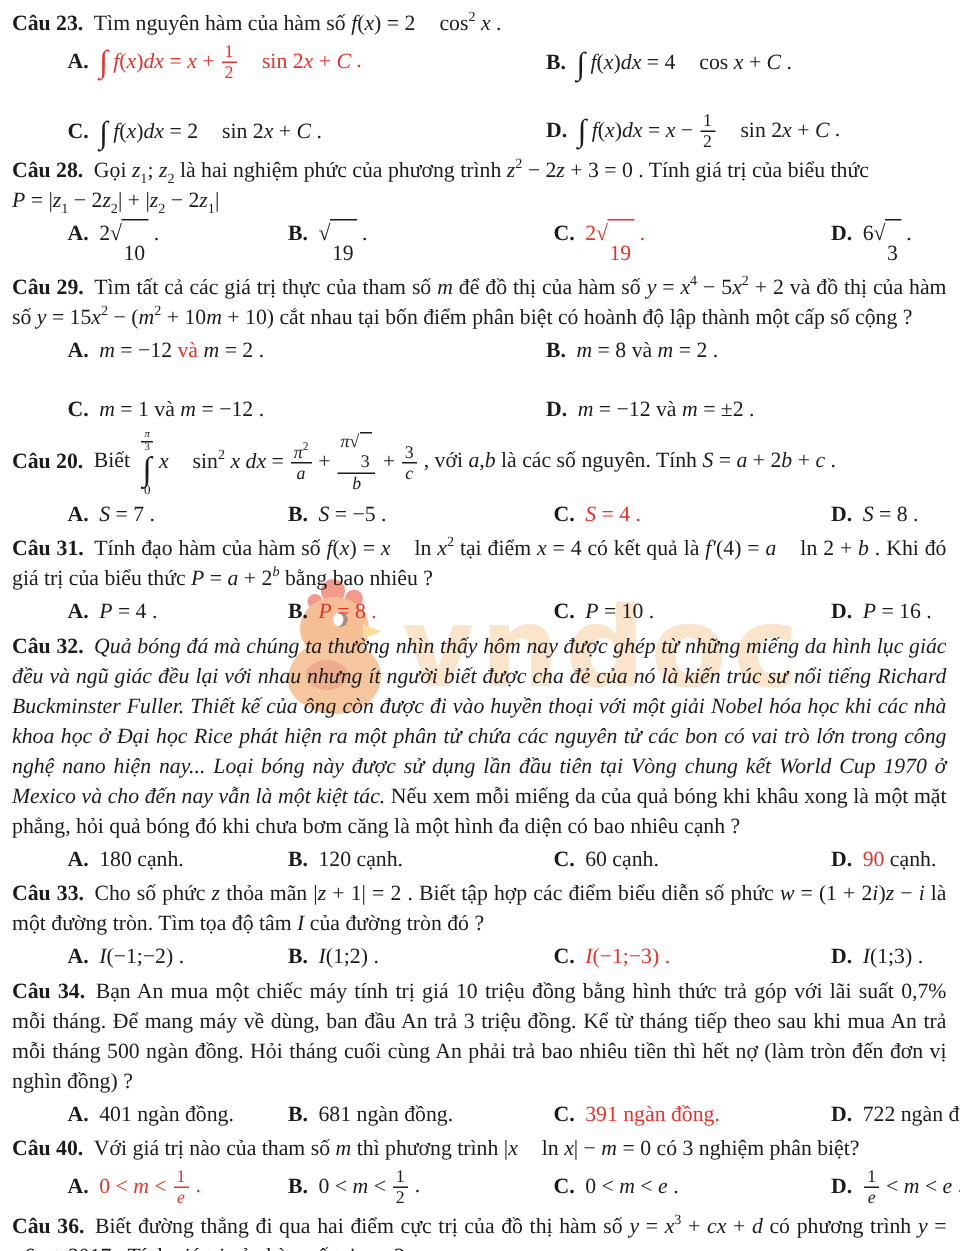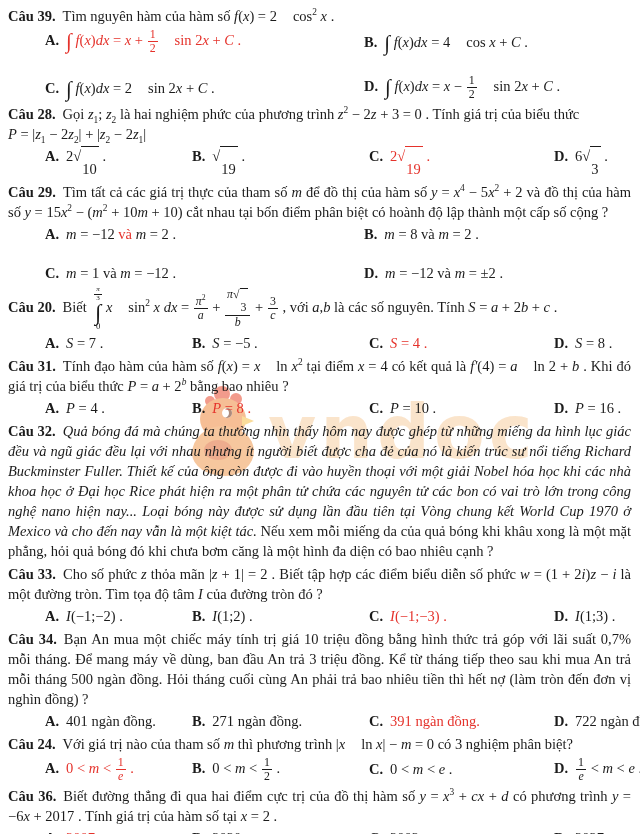--- a/index.html
+++ b/index.html
@@ -64,21 +64,21 @@
       <div class="m-head"></div>
       <div class="m-body"></div>
       <div class="m-wing"></div>
       <div class="m-eye"></div>
       <div class="m-beak"></div>
     </div>
     <div class="wm-text">vndoc</div>
   </div>
   <div id="questions">
       <section class="q">
-        <p class="stem"><b class="qnum">Câu 39.</b><span class="pt">Tìm nguyên hàm của hàm số <span class="mi"><span class="v">f</span>(<span class="v">x</span>) = 2<span class="uf">cos</span><sup>2</sup> <span class="v">x</span></span> .</span></p>
+        <p class="stem"><b class="qnum">Câu 23.</b><span class="pt">Tìm nguyên hàm của hàm số <span class="mi"><span class="v">f</span>(<span class="v">x</span>) = 2<span class="uf">cos</span><sup>2</sup> <span class="v">x</span></span> .</span></p>
         <div class="opts g2">
           <div class="opt"><b class="olab">A.</b><span class="obody red"><span class="mi"><span class="ig">∫</span> <span class="v">f</span>(<span class="v">x</span>)<span class="v">dx</span> = <span class="v">x</span> + <span class="frac">
                   <span class="num">1</span>
                   <span class="den">2</span>
                 </span><span class="uf">sin</span> 2<span class="v">x</span> + <span class="v">C</span></span> .</span></div>
           <div class="opt"><b class="olab">B.</b><span class="obody"><span class="mi"><span class="ig">∫</span> <span class="v">f</span>(<span class="v">x</span>)<span class="v">dx</span> = 4<span class="uf">cos</span> <span class="v">x</span> + <span class="v">C</span></span> .</span></div>
           <div class="opt"><b class="olab">C.</b><span class="obody"><span class="mi"><span class="ig">∫</span> <span class="v">f</span>(<span class="v">x</span>)<span class="v">dx</span> = 2<span class="uf">sin</span> 2<span class="v">x</span> + <span class="v">C</span></span> .</span></div>
           <div class="opt"><b class="olab">D.</b><span class="obody"><span class="mi"><span class="ig">∫</span> <span class="v">f</span>(<span class="v">x</span>)<span class="v">dx</span> = <span class="v">x</span> − <span class="frac">
                   <span class="num">1</span>
                   <span class="den">2</span>
@@ -147,41 +147,47 @@
         <p class="stem"><b class="qnum">Câu 31.</b><span class="pt">Tính đạo hàm của hàm số <span class="mi"><span class="v">f</span>(<span class="v">x</span>) = <span class="v">x</span><span class="uf">ln</span> <span class="v">x</span><sup>2</sup></span> tại điểm <span class="mi"><span class="v">x</span> = 4</span> có kết quả là <span class="mi"><span class="v">f′</span>(4) = <span class="v">a</span><span class="uf">ln</span> 2 + <span class="v">b</span></span> . Khi đó giá trị của biểu thức <span class="mi"><span class="v">P</span> = <span class="v">a</span> + 2<sup><span class="v">b</span></sup></span> bằng bao nhiêu ?</span></p>
         <div class="opts g4">
           <div class="opt"><b class="olab">A.</b><span class="obody"><span class="mi"><span class="v">P</span> = 4</span> .</span></div>
           <div class="opt"><b class="olab">B.</b><span class="obody red"><span class="mi"><span class="v">P</span> = 8</span> .</span></div>
           <div class="opt"><b class="olab">C.</b><span class="obody"><span class="mi"><span class="v">P</span> = 10</span> .</span></div>
           <div class="opt"><b class="olab">D.</b><span class="obody"><span class="mi"><span class="v">P</span> = 16</span> .</span></div>
         </div>
       </section>
       <section class="q">
         <p class="stem"><b class="qnum">Câu 32.</b><span class="pt it">Quả bóng đá mà chúng ta thường nhìn thấy hôm nay được ghép từ những miếng da hình lục giác đều và ngũ giác đều lại với nhau nhưng ít người biết được cha đẻ của nó là kiến trúc sư nổi tiếng Richard Buckminster Fuller. Thiết kế của ông còn được đi vào huyền thoại với một giải Nobel hóa học khi các nhà khoa học ở Đại học Rice phát hiện ra một phân tử chứa các nguyên tử các bon có vai trò lớn trong công nghệ nano hiện nay... Loại bóng này được sử dụng lần đầu tiên tại Vòng chung kết World Cup 1970 ở Mexico và cho đến nay vẫn là một kiệt tác.</span><span class="pt"> Nếu xem mỗi miếng da của quả bóng khi khâu xong là một mặt phẳng, hỏi quả bóng đó khi chưa bơm căng là một hình đa diện có bao nhiêu cạnh ?</span></p>
+        <div class="opts g4">
+          <div class="opt"><b class="olab">A.</b><span class="obody">180 cạnh.</span></div>
+          <div class="opt"><b class="olab">B.</b><span class="obody">120 cạnh.</span></div>
+          <div class="opt"><b class="olab">C.</b><span class="obody">60 cạnh.</span></div>
+          <div class="opt"><b class="olab">D.</b><span class="obody red">90</span><span class="obody"> cạnh.</span></div>
+        </div>
       </section>
       <section class="q">
         <p class="stem"><b class="qnum">Câu 33.</b><span class="pt">Cho số phức <span class="mi"><span class="v">z</span></span> thỏa mãn <span class="mi">|<span class="v">z</span> + 1| = 2</span> . Biết tập hợp các điểm biểu diễn số phức <span class="mi"><span class="v">w</span> = (1 + 2<span class="v">i</span>)<span class="v">z</span> − <span class="v">i</span></span> là một đường tròn. Tìm tọa độ tâm <span class="mi"><span class="v">I</span></span> của đường tròn đó ?</span></p>
         <div class="opts g4">
           <div class="opt"><b class="olab">A.</b><span class="obody"><span class="mi"><span class="v">I</span>(−1;−2)</span> .</span></div>
           <div class="opt"><b class="olab">B.</b><span class="obody"><span class="mi"><span class="v">I</span>(1;2)</span> .</span></div>
           <div class="opt"><b class="olab">C.</b><span class="obody red"><span class="mi"><span class="v">I</span>(−1;−3)</span> .</span></div>
           <div class="opt"><b class="olab">D.</b><span class="obody"><span class="mi"><span class="v">I</span>(1;3)</span> .</span></div>
         </div>
       </section>
       <section class="q">
         <p class="stem"><b class="qnum">Câu 34.</b><span class="pt">Bạn An mua một chiếc máy tính trị giá 10 triệu đồng bằng hình thức trả góp với lãi suất 0,7% mỗi tháng. Để mang máy về dùng, ban đầu An trả 3 triệu đồng. Kể từ tháng tiếp theo sau khi mua An trả mỗi tháng 500 ngàn đồng. Hỏi tháng cuối cùng An phải trả bao nhiêu tiền thì hết nợ (làm tròn đến đơn vị nghìn đồng) ?</span></p>
         <div class="opts g4">
           <div class="opt"><b class="olab">A.</b><span class="obody">401 ngàn đồng.</span></div>
-          <div class="opt"><b class="olab">B.</b><span class="obody">271 ngàn đồng.</span></div>
+          <div class="opt"><b class="olab">B.</b><span class="obody">681 ngàn đồng.</span></div>
           <div class="opt"><b class="olab">C.</b><span class="obody red">391 ngàn đồng.</span></div>
           <div class="opt"><b class="olab">D.</b><span class="obody">722 ngàn đồng.</span></div>
         </div>
       </section>
       <section class="q">
-        <p class="stem"><b class="qnum">Câu 24.</b><span class="pt">Với giá trị nào của tham số <span class="mi"><span class="v">m</span></span> thì phương trình <span class="mi">|<span class="v">x</span><span class="uf">ln</span> <span class="v">x</span>| − <span class="v">m</span> = 0</span> có 3 nghiệm phân biệt?</span></p>
+        <p class="stem"><b class="qnum">Câu 40.</b><span class="pt">Với giá trị nào của tham số <span class="mi"><span class="v">m</span></span> thì phương trình <span class="mi">|<span class="v">x</span><span class="uf">ln</span> <span class="v">x</span>| − <span class="v">m</span> = 0</span> có 3 nghiệm phân biệt?</span></p>
         <div class="opts g4">
           <div class="opt"><b class="olab">A.</b><span class="obody red"><span class="mi">0 &lt; <span class="v">m</span> &lt; <span class="frac">
                   <span class="num">1</span>
                   <span class="den"><span class="v">e</span></span>
                 </span></span> .</span></div>
           <div class="opt"><b class="olab">B.</b><span class="obody"><span class="mi">0 &lt; <span class="v">m</span> &lt; <span class="frac">
                   <span class="num">1</span>
                   <span class="den">2</span>
                 </span></span> .</span></div>
           <div class="opt"><b class="olab">C.</b><span class="obody"><span class="mi">0 &lt; <span class="v">m</span> &lt; <span class="v">e</span></span> .</span></div>

